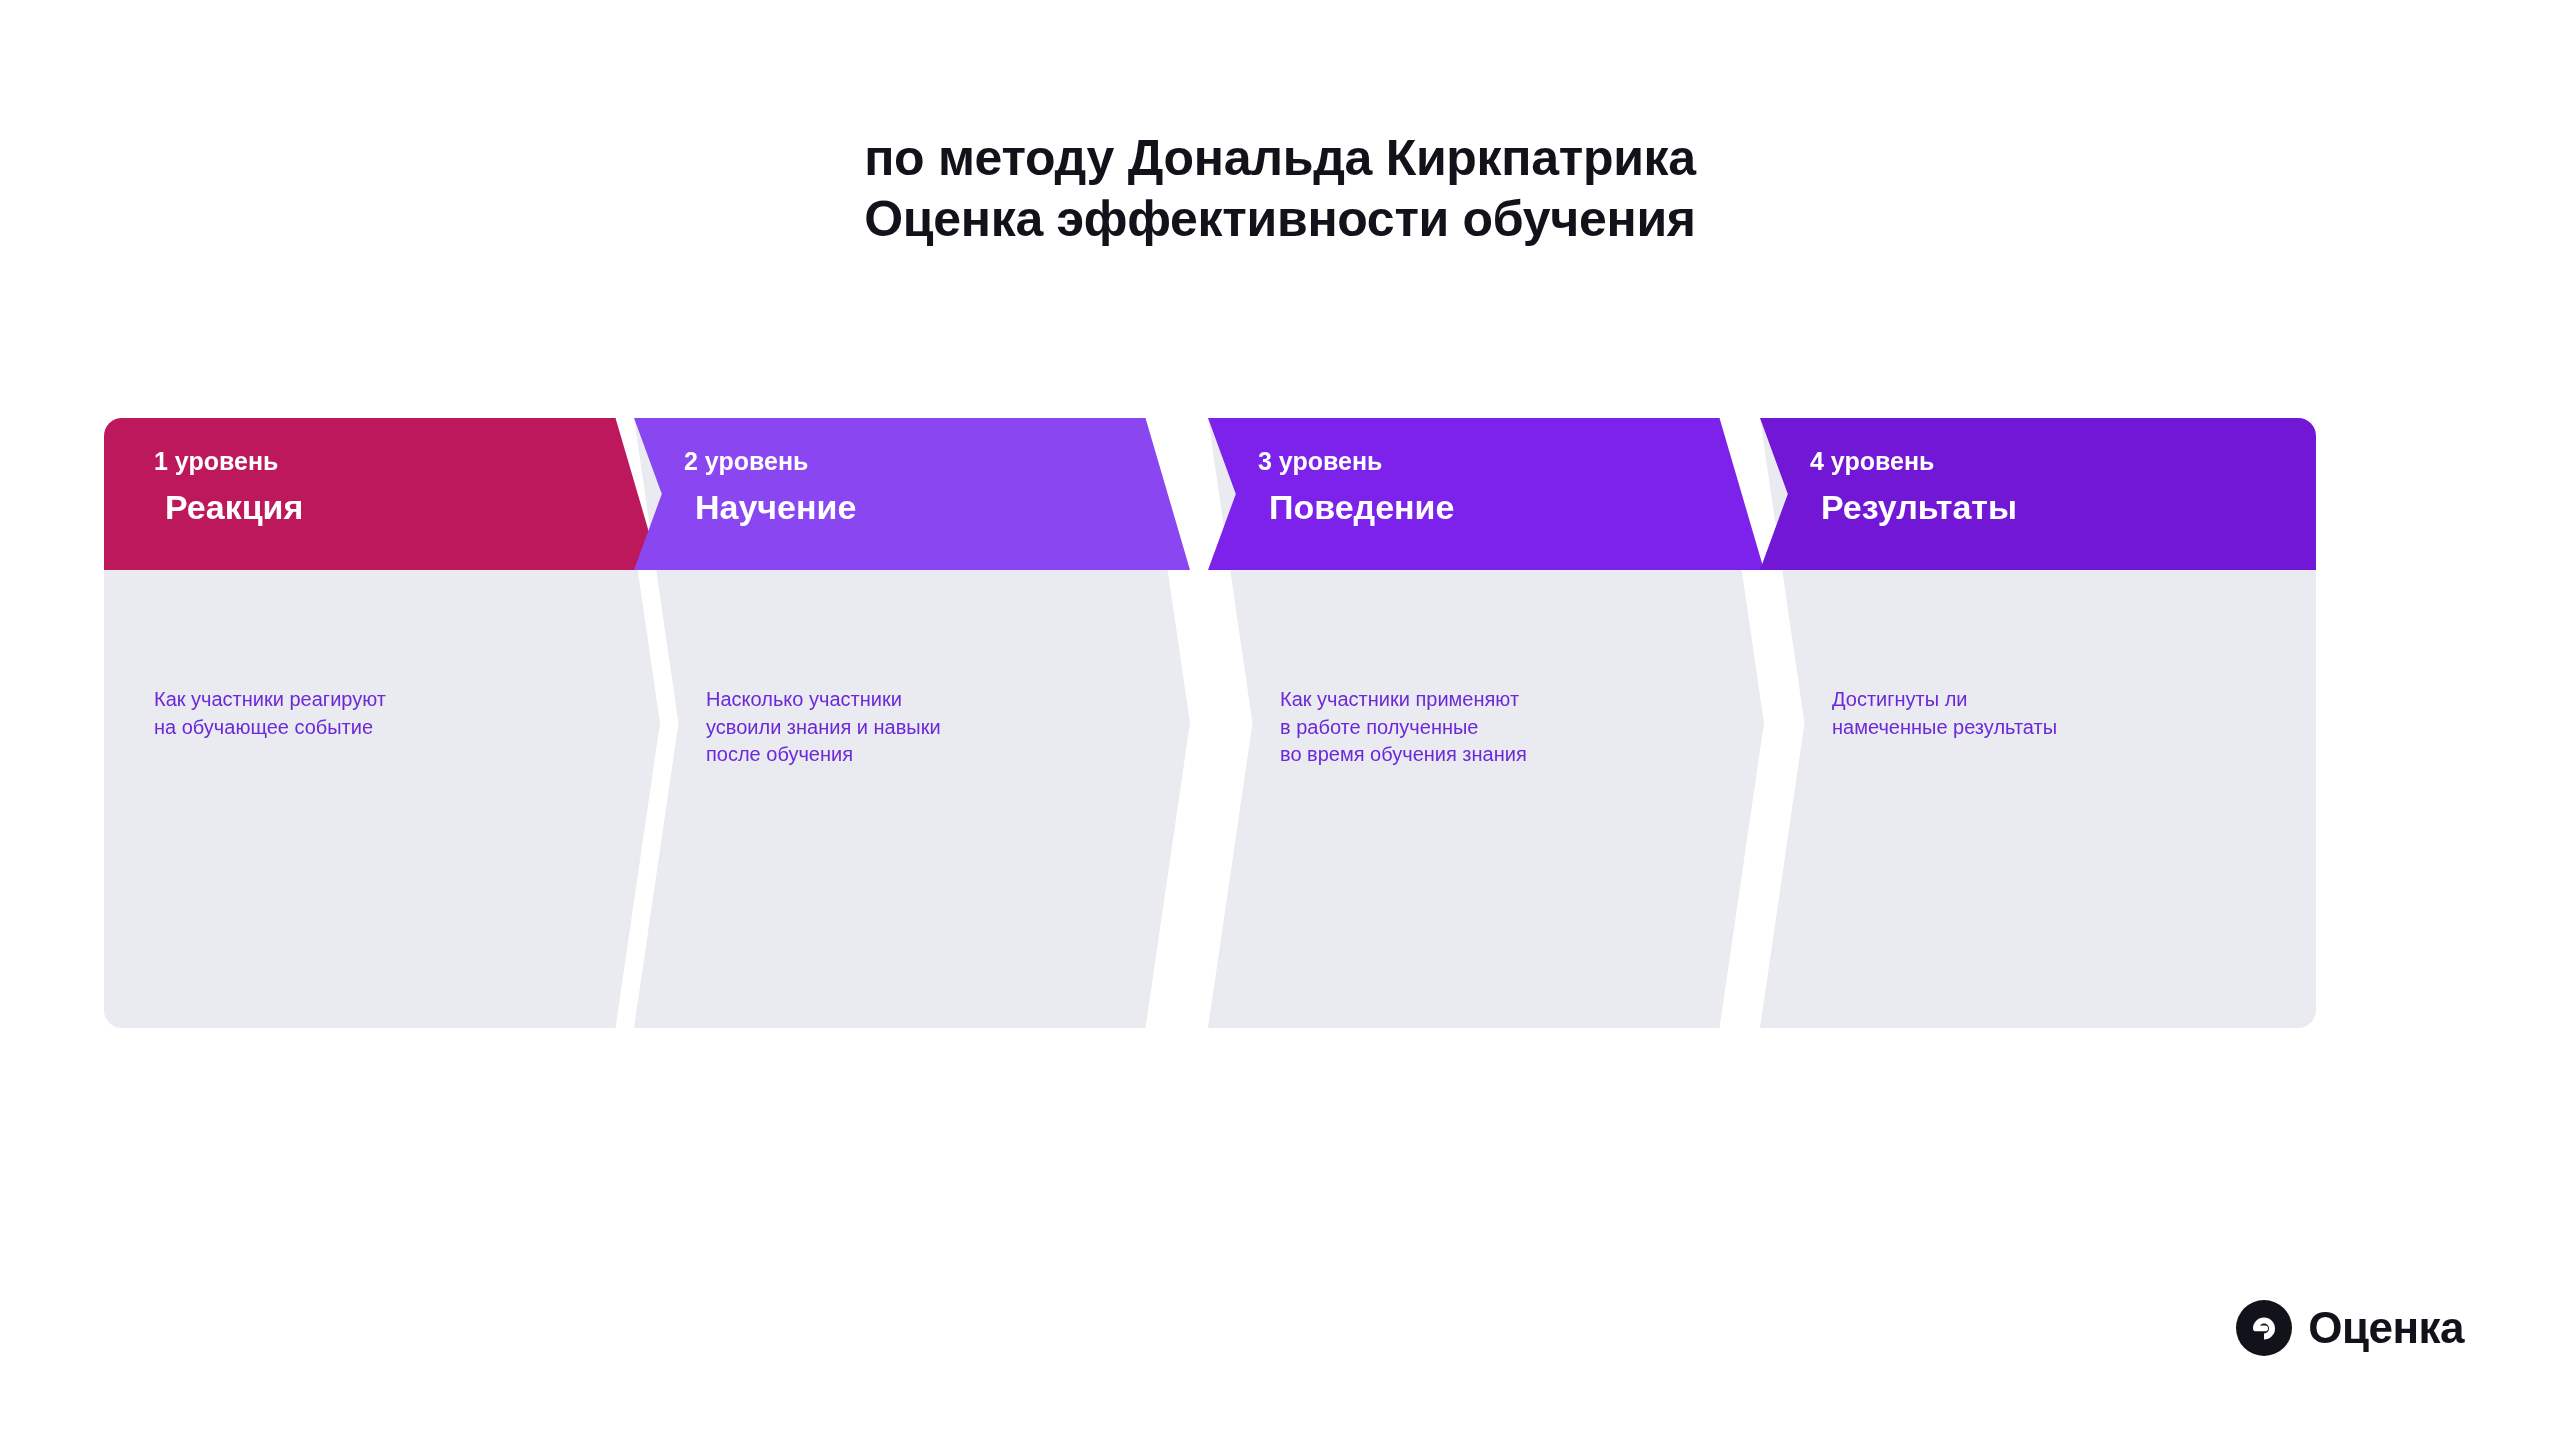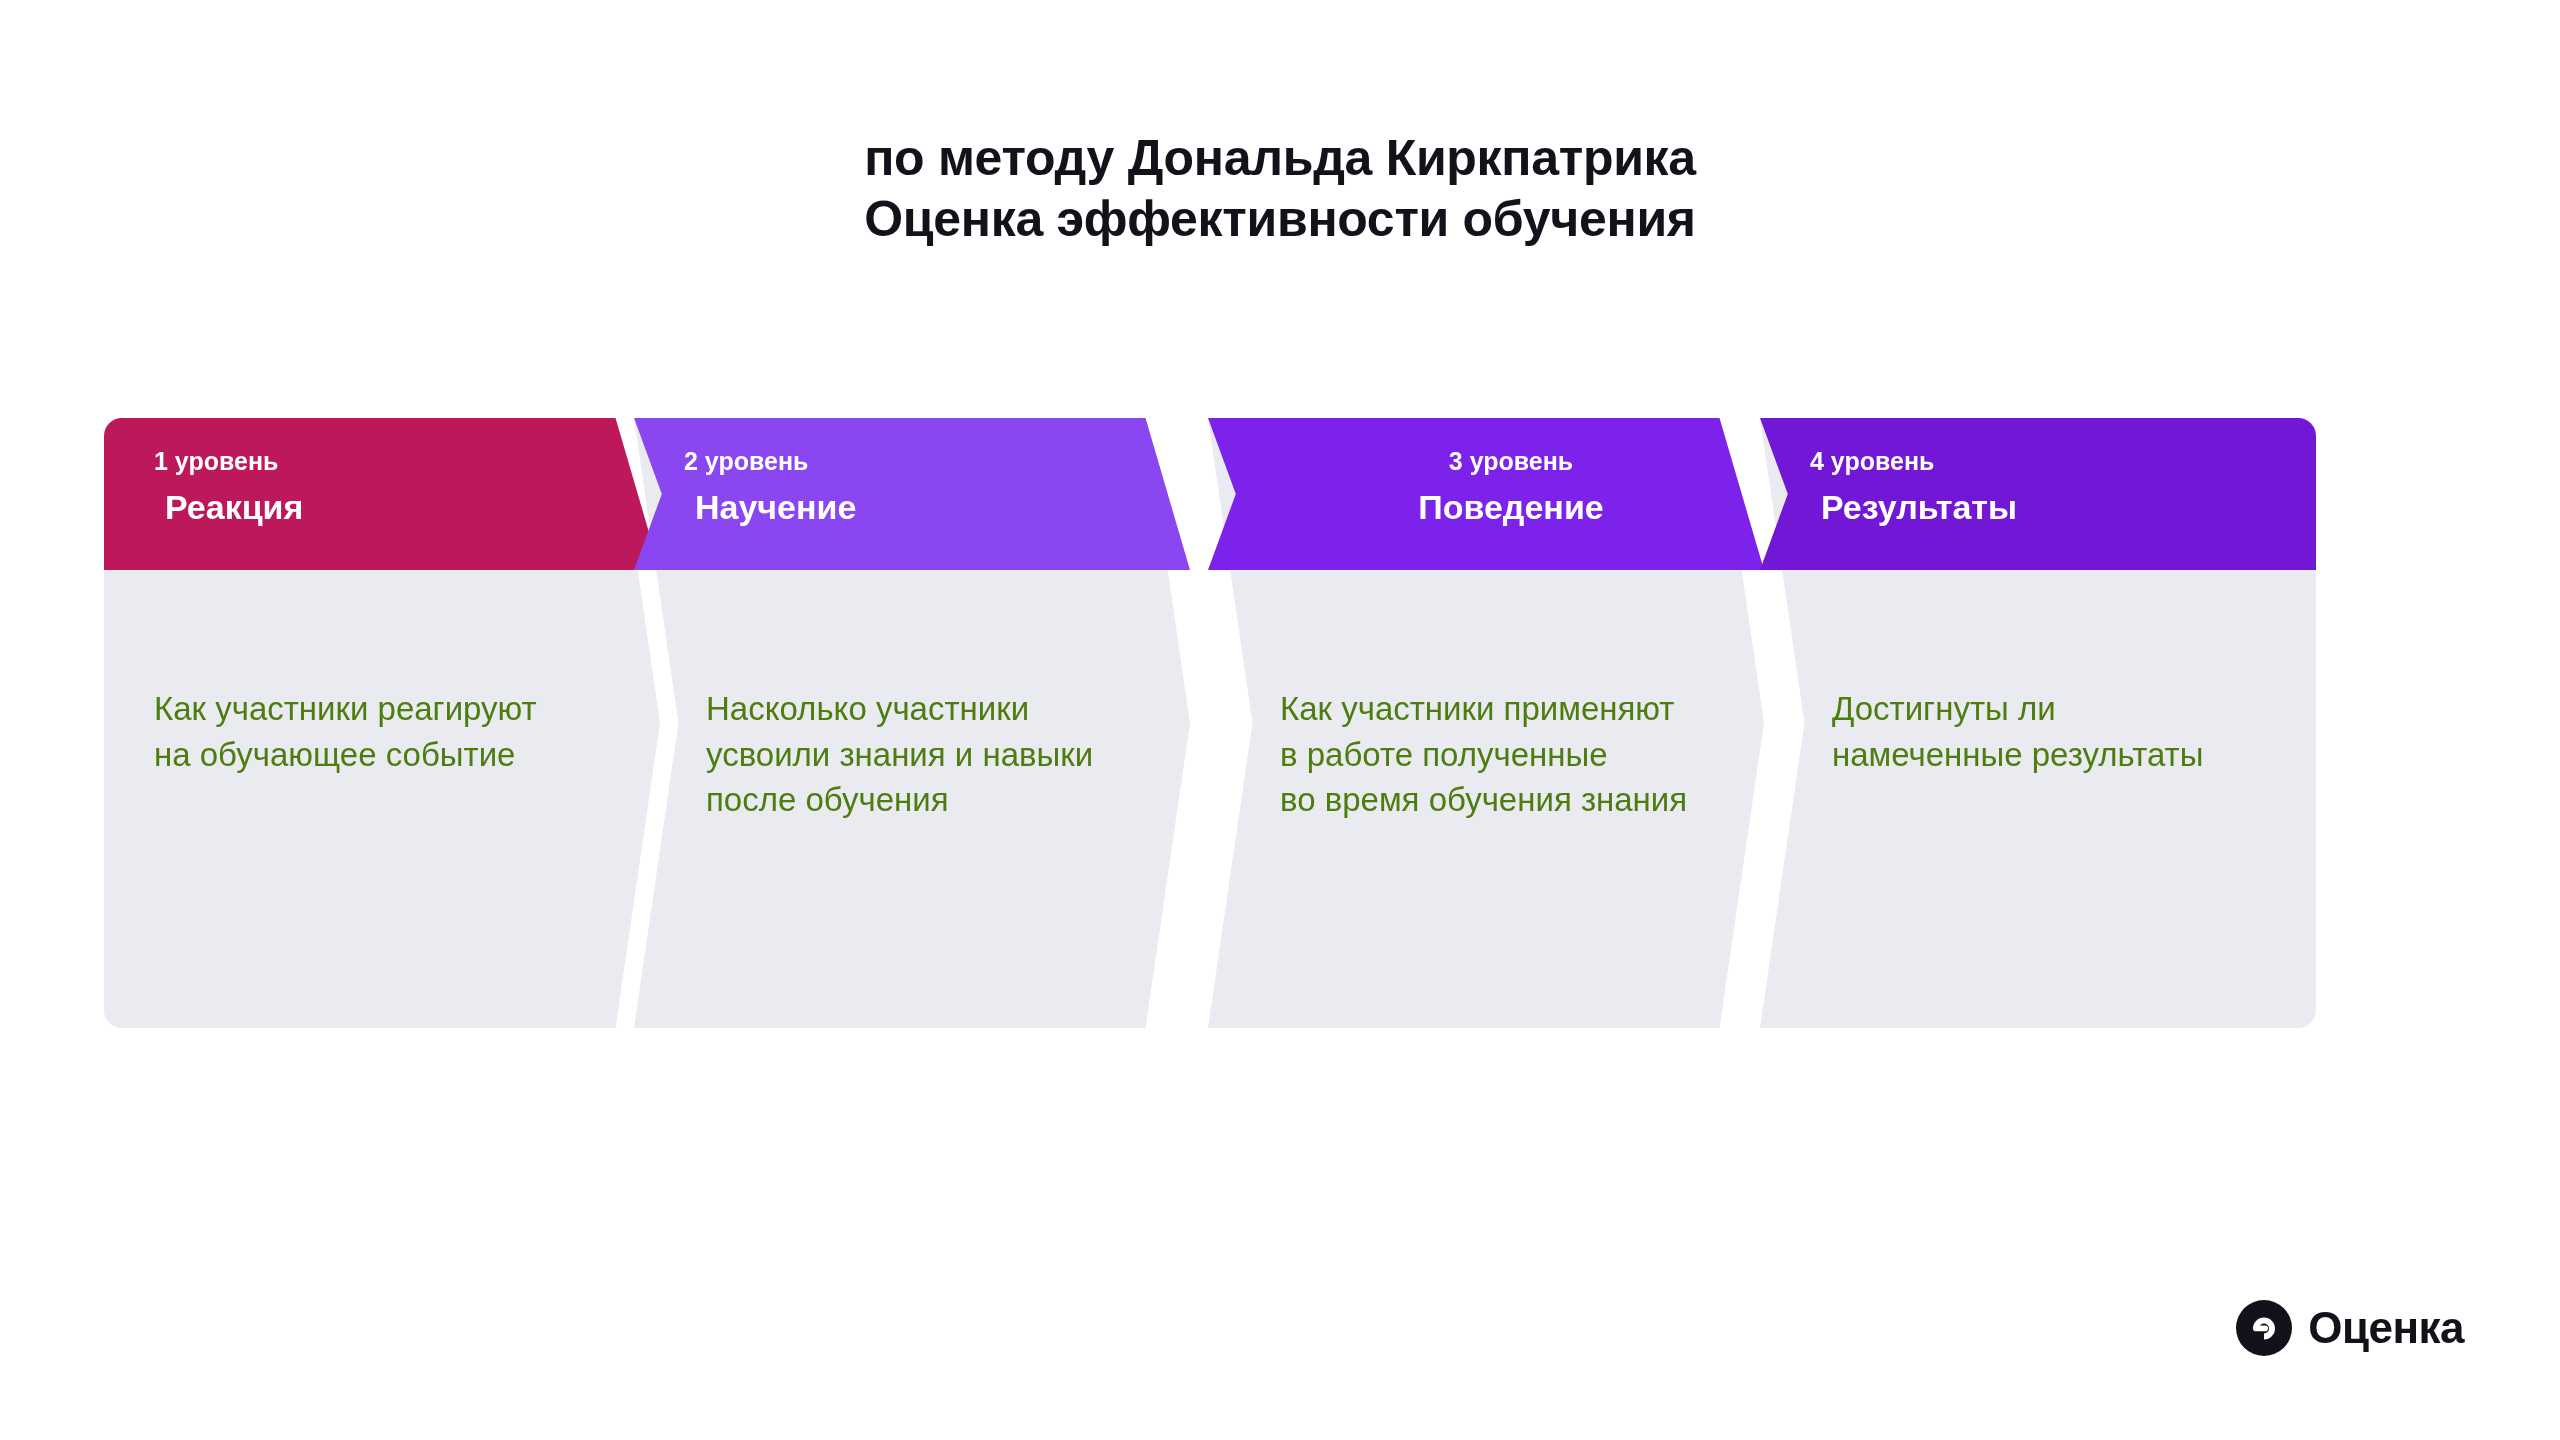--- a/index.html
+++ b/index.html
@@ -116,23 +116,23 @@
     line-height: 1.15;
     margin: 11px;
     white-space: nowrap;
   }
 
   .chev-desc {
     position: absolute;
     top: 268px;
     left: 50px;
     width: 440px;
-    font-size: 33px;
+    font-size: 20px;
     line-height: 1.38;
-    color: #4d7c0f;
+    color: #6d28d9;
     white-space: pre-line;
   }
   .chev.c1 .chev-desc,
   .chev.c2 .chev-desc,
   .chev.c3 .chev-desc { left: 72px; }
 
   
   .logo {
     position: absolute;
     right: 96px;
@@ -181,21 +181,21 @@
         <p class="chev-level">2 уровень</p>
         <p class="chev-name">Научение</p>
       </div>
       <div class="chev-desc">Насколько участники
 усвоили знания и навыки
 после обучения</div>
     </div>
 
     <div class="chev c2 arrow">
       <div class="chev-body" style="background: rgb(233, 235, 240);"></div>
-      <div class="chev-head" style="background: rgb(125, 34, 234); text-align: center;">
+      <div class="chev-head" style="background: rgb(125, 34, 234);">
         <p class="chev-level">3 уровень</p>
         <p class="chev-name">Поведение</p>
       </div>
       <div class="chev-desc">Как участники применяют
 в работе полученные
 во время обучения знания</div>
     </div>
 
     <div class="chev c3 last">
       <div class="chev-body" style="background: rgb(233, 235, 240);"></div>

